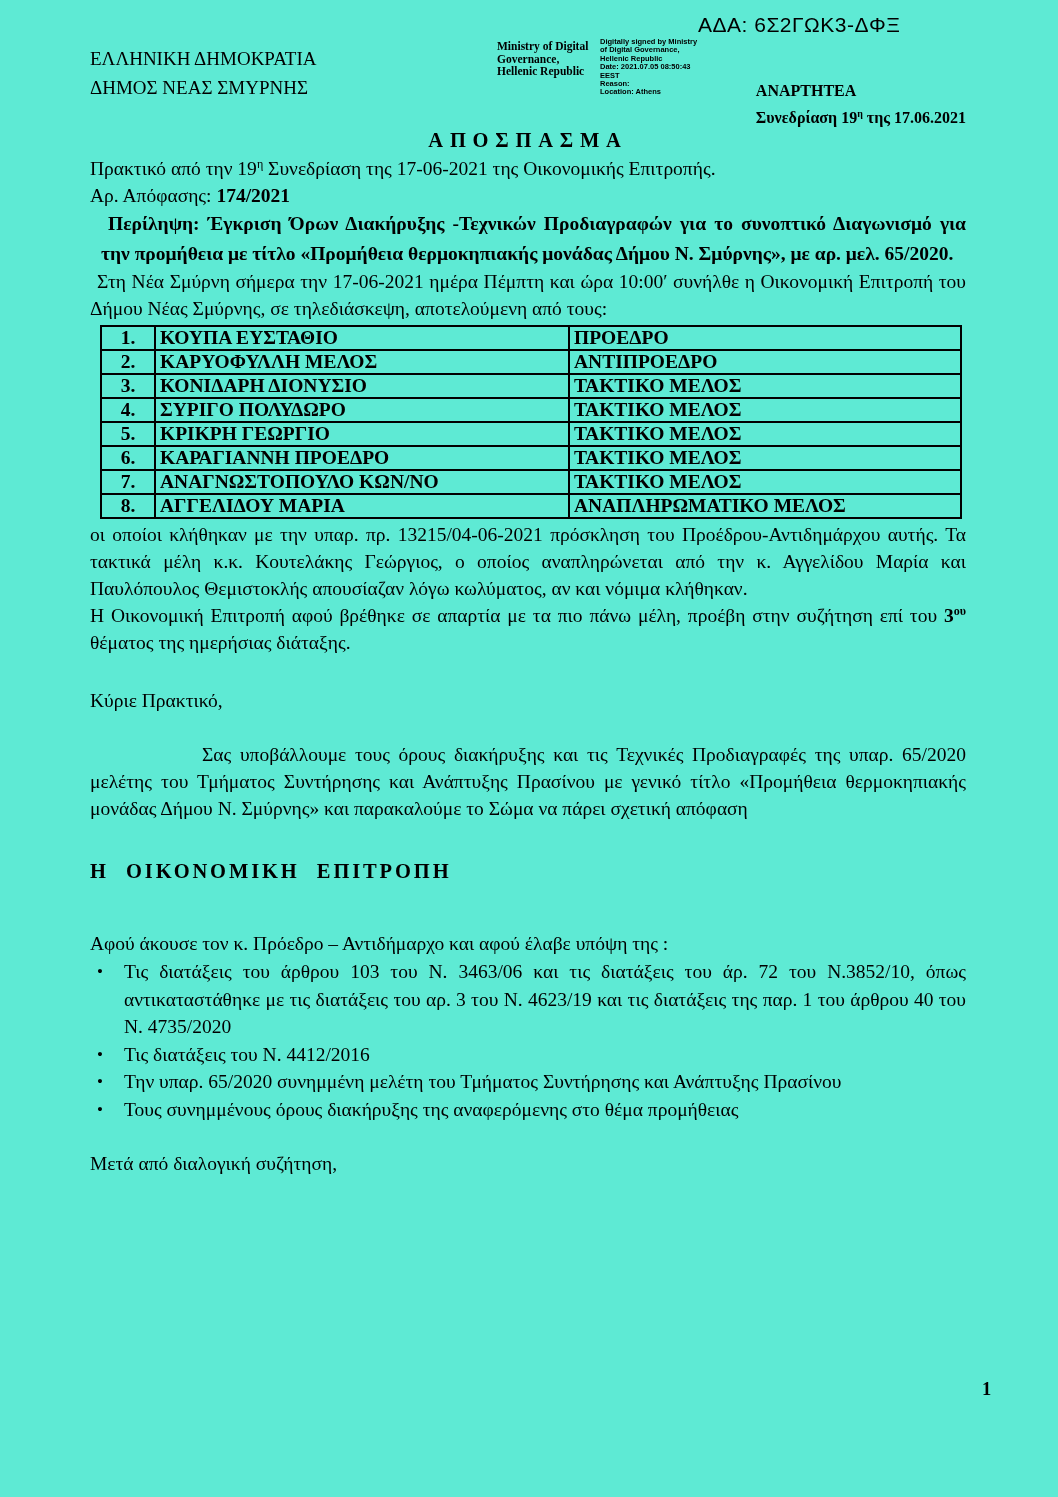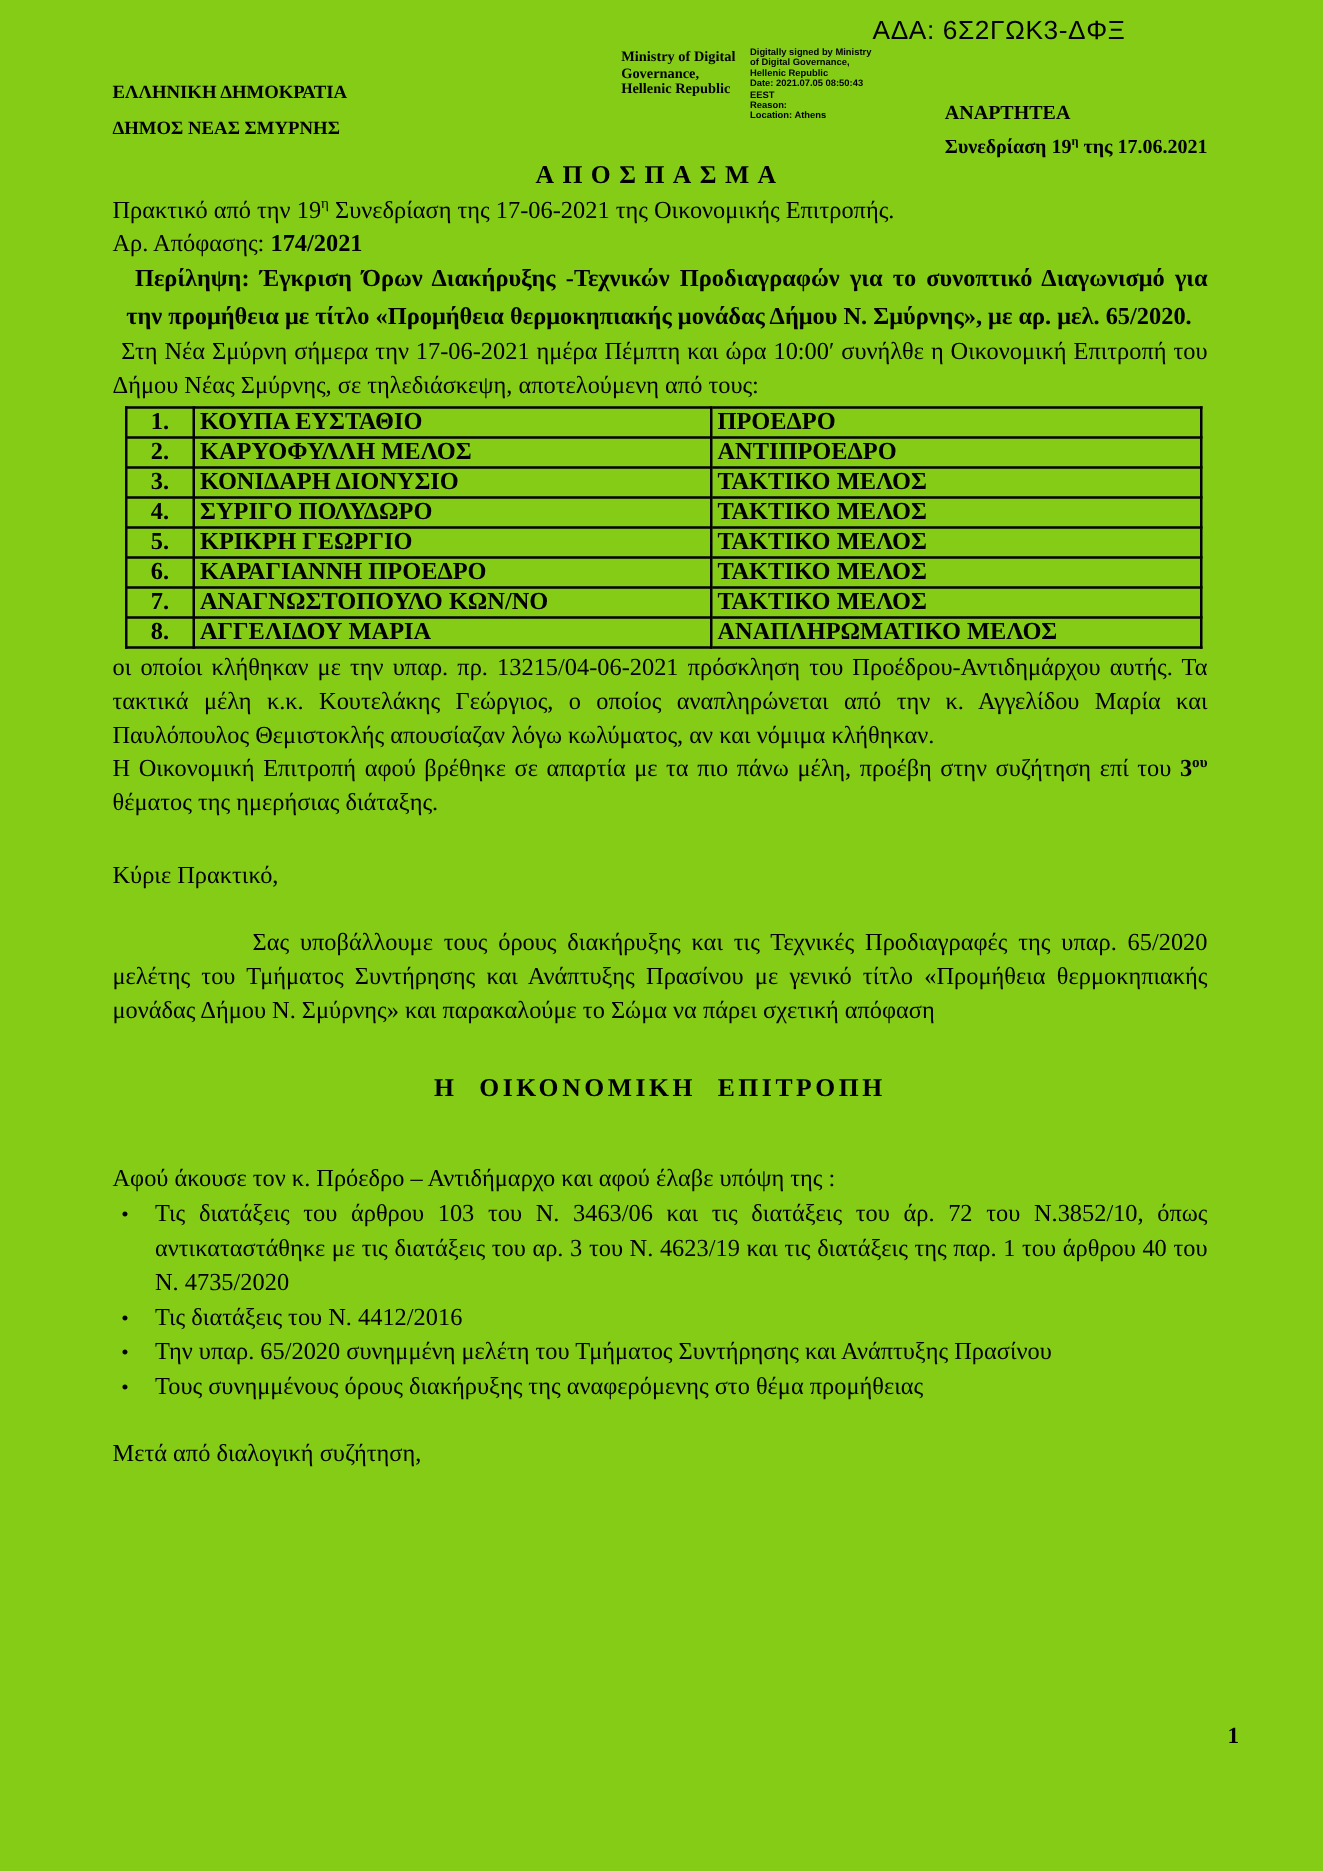--- a/index.html
+++ b/index.html
@@ -1,31 +1,31 @@
 <!DOCTYPE html>
 <html><head>
 <meta charset="utf-8">
 <style>
   html,body { margin:0; padding:0; background:#888; }
   .page {
     position:relative; width:1058px; height:1497px; margin:0 auto;
-    background:#84cc16; color:#000000;
+    background:#5eead4; color:#000000;
     font-family:"Liberation Serif", serif;
     overflow:hidden;
   }
   
   .ada {
     position:absolute; top:13px; left:698px;
     font-family:"Liberation Sans", sans-serif;
     font-size:21px; letter-spacing:0.5px;
   }
   
   .header-left {
-    position:absolute; top:60px; left:90px;
-    font-weight:bold; font-size:15px; line-height:28.5px;
+    position:absolute; top:45px; left:90px;
+    font-weight:normal; font-size:19px; line-height:28.5px;
   }
   
   .sig-name {
     position:absolute; top:40px; left:497px;
     font-family:Liberation Serif, serif;
     font-weight:bold; font-size:11.5px; line-height:12.5px;
   }
   .sig-details {
     position:absolute; top:38px; left:600px;
     font-family:"Liberation Sans", sans-serif;
@@ -64,21 +64,21 @@
     border:2px solid #000; font-weight:bold; font-size:19.5px;
     padding:0 4px; height:21.5px; line-height:22px; overflow:hidden;
   }
   td.col-num  { width:44px; text-align:center; }
   td.col-name { width:404px; padding-left:10px; }
   td.col-role { padding-left:8px; }
 
   .salutation { margin-top:31px; }
   .submission { margin-top:27px; text-indent:112px; text-align:justify; }
   .committee-heading {
-    margin-top:36px; text-align:center; font-weight:bold; font-size:20.5px;
+    margin-top:36px; text-align:left; font-weight:bold; font-size:20.5px;
     letter-spacing:0.14em; word-spacing:0.45em;
   }
   .heard { margin-top:45px; }
   ul.considerations { list-style:none; margin:1px 0 0 0; padding:0; }
   ul.considerations li {
     position:relative; padding-left:34px; text-align:justify; line-height:27.5px;
   }
   .bullet-glyph {
     position:absolute; left:7px; top:0; font-size:17px;
   }

